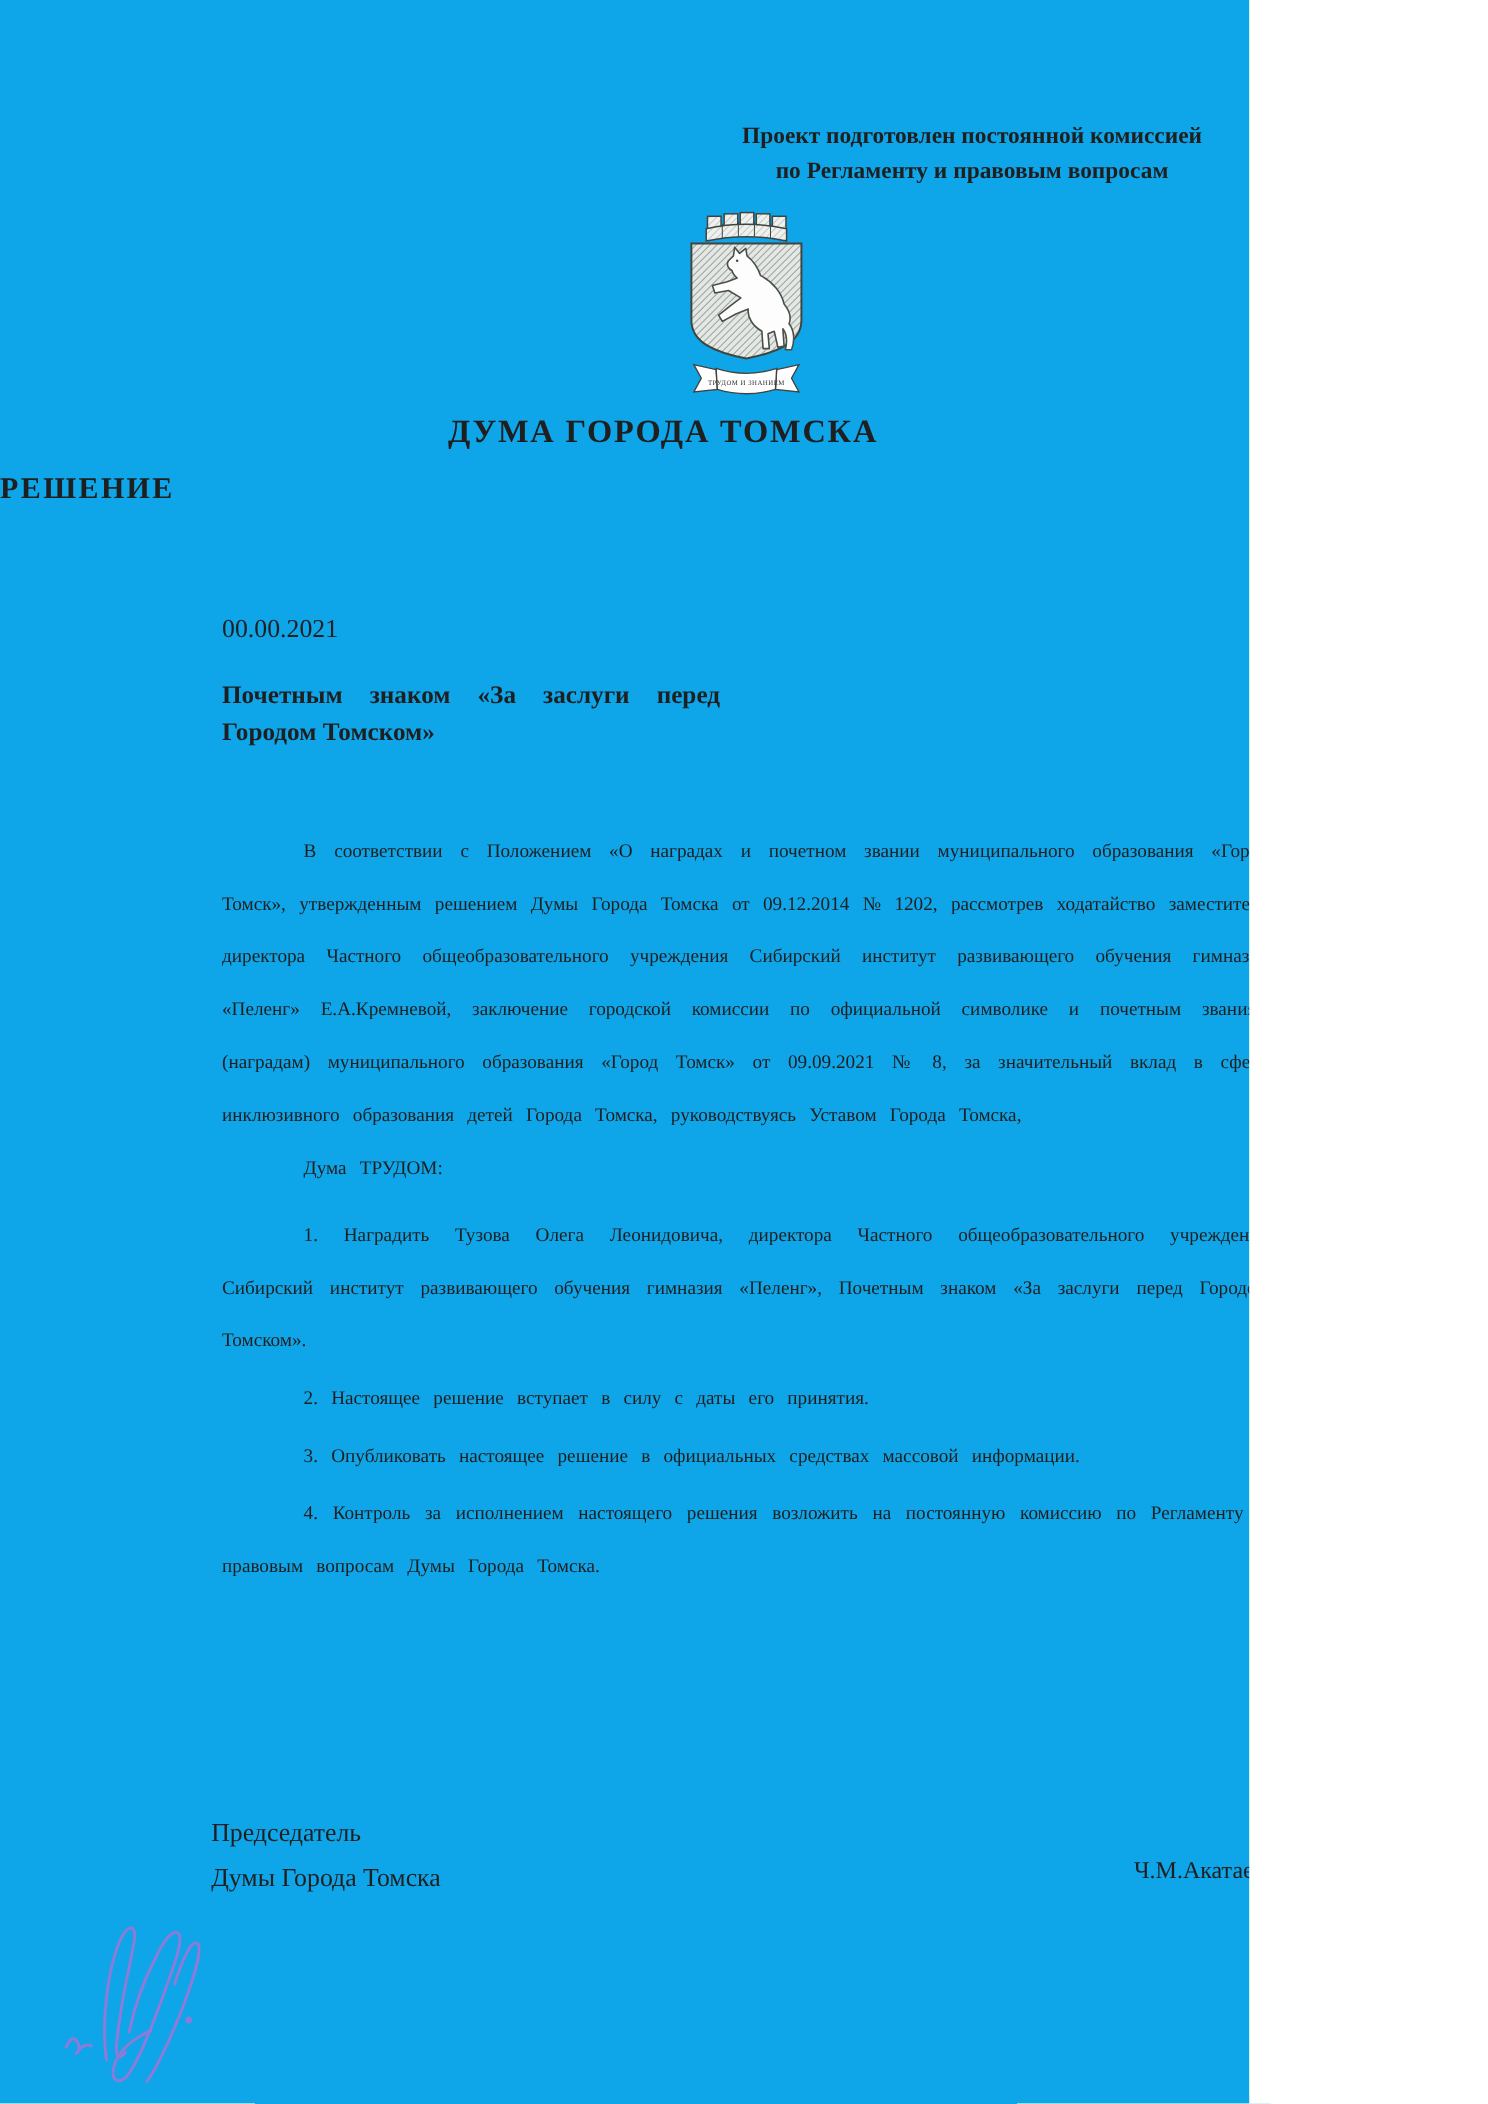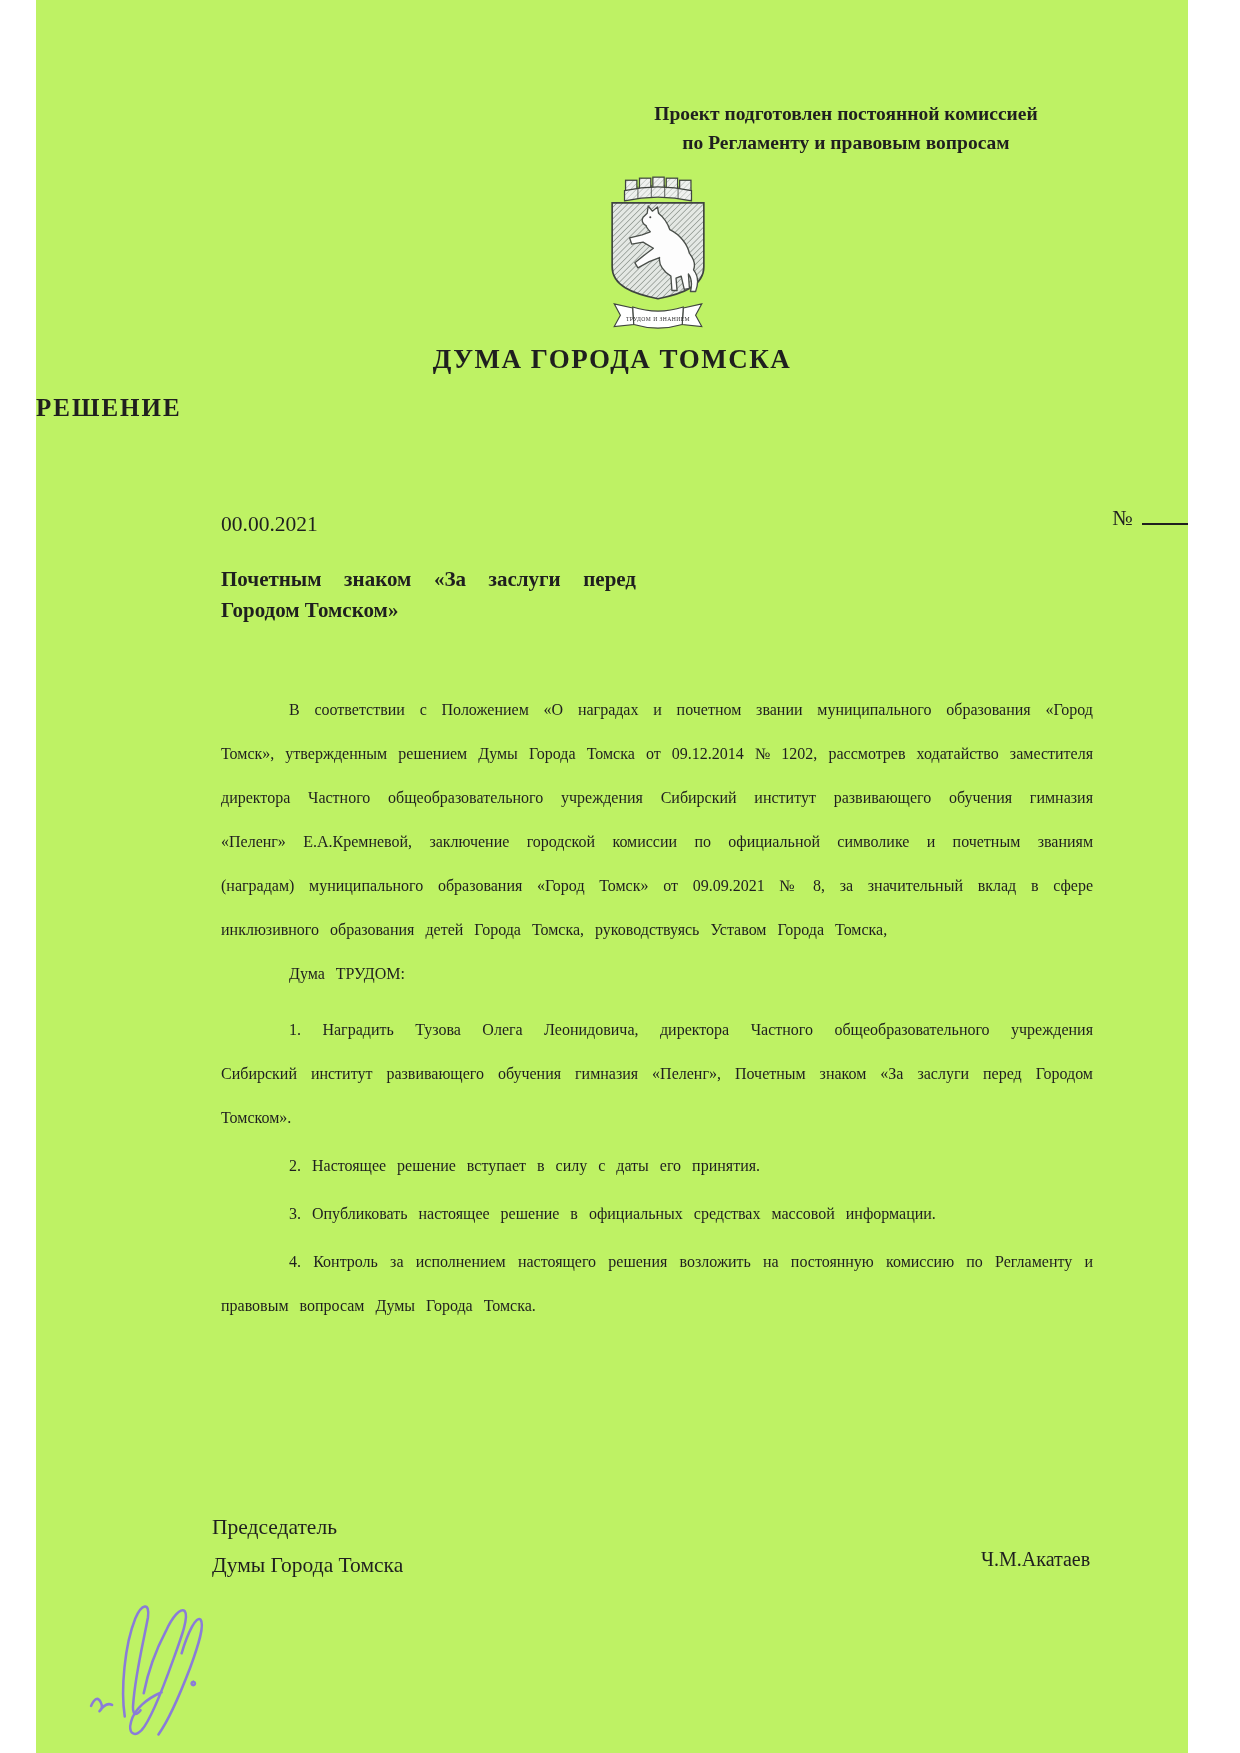--- a/index.html
+++ b/index.html
@@ -1,32 +1,31 @@
 <!DOCTYPE html>
 <html lang="ru"><head>
 <meta charset="utf-8">
 <style>
   html,body{margin:0;padding:0;background:#ffffff;}
   .page{
     position:relative;
-    width:1152px;height:1753px;
-    background:#bef264;
+    width:1041px;height:1753px;
+    background:#0ea5e9;
     font-family:"Liberation Serif","DejaVu Serif",serif;
     color:#1f1f1f;
     overflow:hidden;
-    margin-left:36px;
   }
   .header-note{
     position:absolute;top:99px;left:555px;width:510px;
     text-align:center;font-weight:bold;font-size:19.5px;line-height:29px;
   }
   .emblem{position:absolute;top:172px;left:547px;width:150px;height:170px;}
   .org-title{
     position:absolute;top:344px;left:0;width:100%;
-    text-align:center;font-weight:bold;font-size:27px;letter-spacing:1.5px;
+    text-align:center;font-weight:bold;font-size:27px;letter-spacing:1.5px;padding-left:32px;
   }
   .doc-type{
     position:absolute;top:394px;left:0;width:100%;
     text-align:left;font-weight:bold;font-size:25px;letter-spacing:2px;
   }
   .doc-date{position:absolute;top:512px;left:185px;font-size:21.5px;}
   .doc-number{position:absolute;top:505px;left:1076px;font-size:21.5px;}
   .blank-line{
     display:inline-block;width:46px;height:18px;
     border-bottom:2px solid #1f1f1f;margin-left:9px;vertical-align:baseline;

